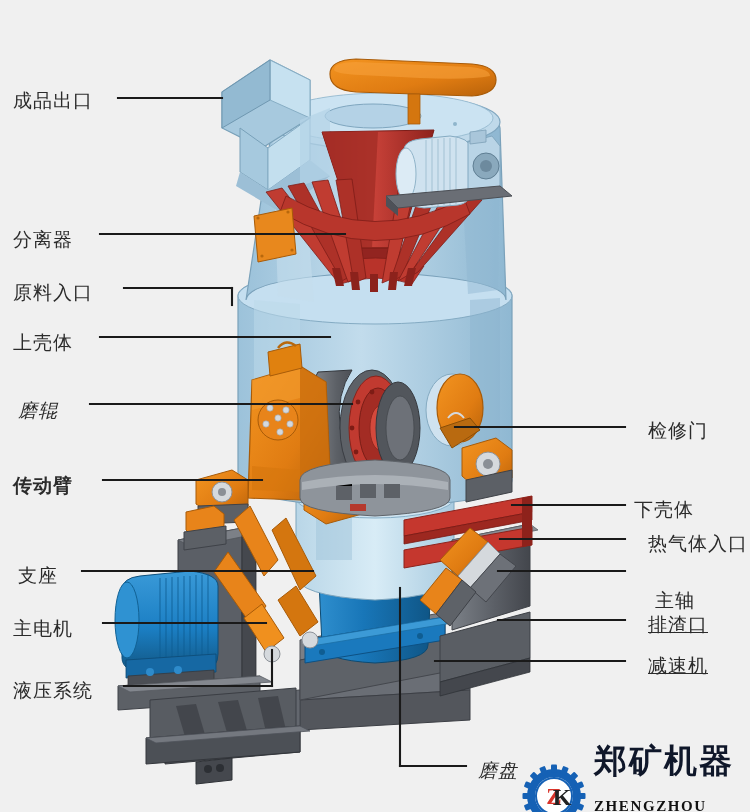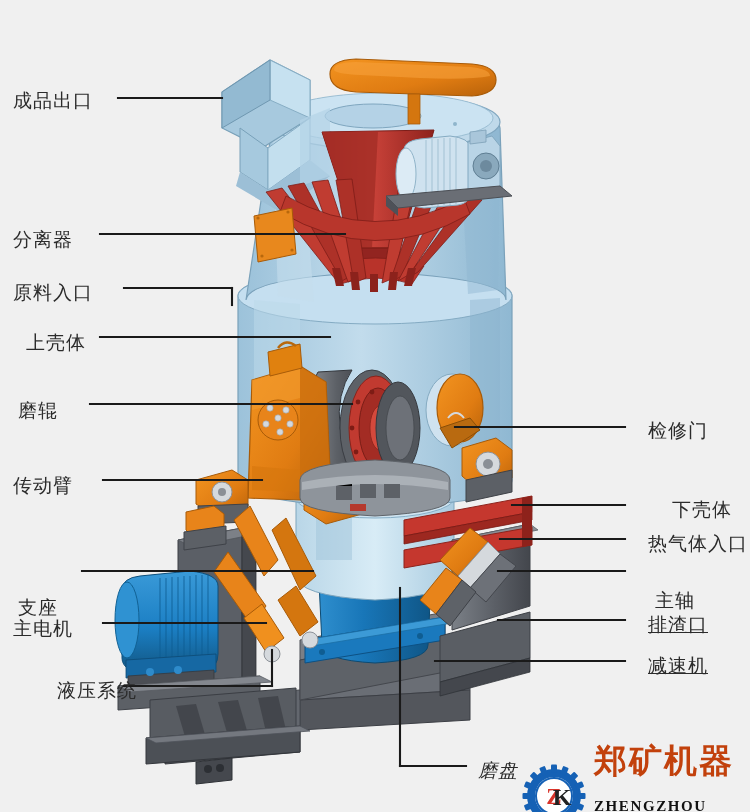--- a/index.html
+++ b/index.html
@@ -24,21 +24,21 @@
   }
   .logo-wrap {
     position: absolute;
     left: 522px; top: 744px;
     display: flex; align-items: center; gap: 8px;
   }
   .gear-box { position: relative; width: 64px; height: 64px; }
   .zk-text { font-family: "Liberation Serif", serif; font-weight: 700; }
   .logo-cn {
     font-family: "Liberation Serif", "DejaVu Serif", serif;
-    font-size: 33px; font-weight: 700; color: #c2410c; letter-spacing: 2px;
+    font-size: 33px; font-weight: 700; color: #0f172a; letter-spacing: 2px;
     line-height: 1.05;
   }
   .logo-en {
     font-family: "Liberation Serif", "DejaVu Serif", serif;
     font-size: 15px; font-weight: 700; color: #111; letter-spacing: 1.6px;
     margin-top: 19px;
   }
   .logo-stack { display: flex; flex-direction: column; }
 </style>
 </head>
@@ -401,30 +401,30 @@
         <line x1="435" y1="661" x2="625" y2="661"></line>
         <line x1="400" y1="766" x2="466" y2="766"></line>
         <line x1="400" y1="766" x2="400" y2="588"></line>
       </g>
   </svg>
 
   <div id="labels-left">
       <div class="lbl" style="left: 13px; top: 88px;">成品出口</div>
       <div class="lbl" style="left: 13px; top: 227px;">分离器</div>
       <div class="lbl" style="left: 13px; top: 280px;">原料入口</div>
-      <div class="lbl" style="left: 26px; top: 330px; font-family: Liberation Serif, serif;">上壳体</div>
-      <div class="lbl" style="left: 18px; top: 398px;">磨辊</div>
-      <div class="lbl" style="left: 13px; top: 473px;">传动臂</div>
-      <div class="lbl" style="left: 18px; top: 563px; margin-top: 32px;">支座</div>
+      <div class="lbl" style="left: 13px; top: 330px; font-family: Liberation Serif, serif;">上壳体</div>
+      <div class="lbl" style="left: 18px; top: 398px; font-style: italic;">磨辊</div>
+      <div class="lbl" style="left: 13px; top: 473px; font-weight: bold;">传动臂</div>
+      <div class="lbl" style="left: 18px; top: 563px;">支座</div>
       <div class="lbl" style="left: 13px; top: 616px;">主电机</div>
-      <div class="lbl" style="left: 13px; top: 678px; margin-left: 44px;">液压系统</div>
+      <div class="lbl" style="left: 13px; top: 678px;">液压系统</div>
     </div>
   <div id="labels-right">
       <div class="lbl" style="left: 648px; top: 418px;">检修门</div>
-      <div class="lbl" style="left: 672px; top: 497px;">下壳体</div>
+      <div class="lbl" style="left: 634px; top: 497px;">下壳体</div>
       <div class="lbl" style="left: 648px; top: 531px;">热气体入口</div>
       <div class="lbl" style="left: 655px; top: 588px;">主轴</div>
       <div class="lbl" style="left: 648px; top: 612px; text-decoration: underline;">排渣口</div>
       <div class="lbl" style="left: 648px; top: 653px; text-decoration: underline;">减速机</div>
     </div>
   <div id="labels-bottom">
       <div class="lbl" style="left: 478px; top: 758px; font-style: italic;">磨盘</div>
     </div>
 
   <div class="logo-wrap">

